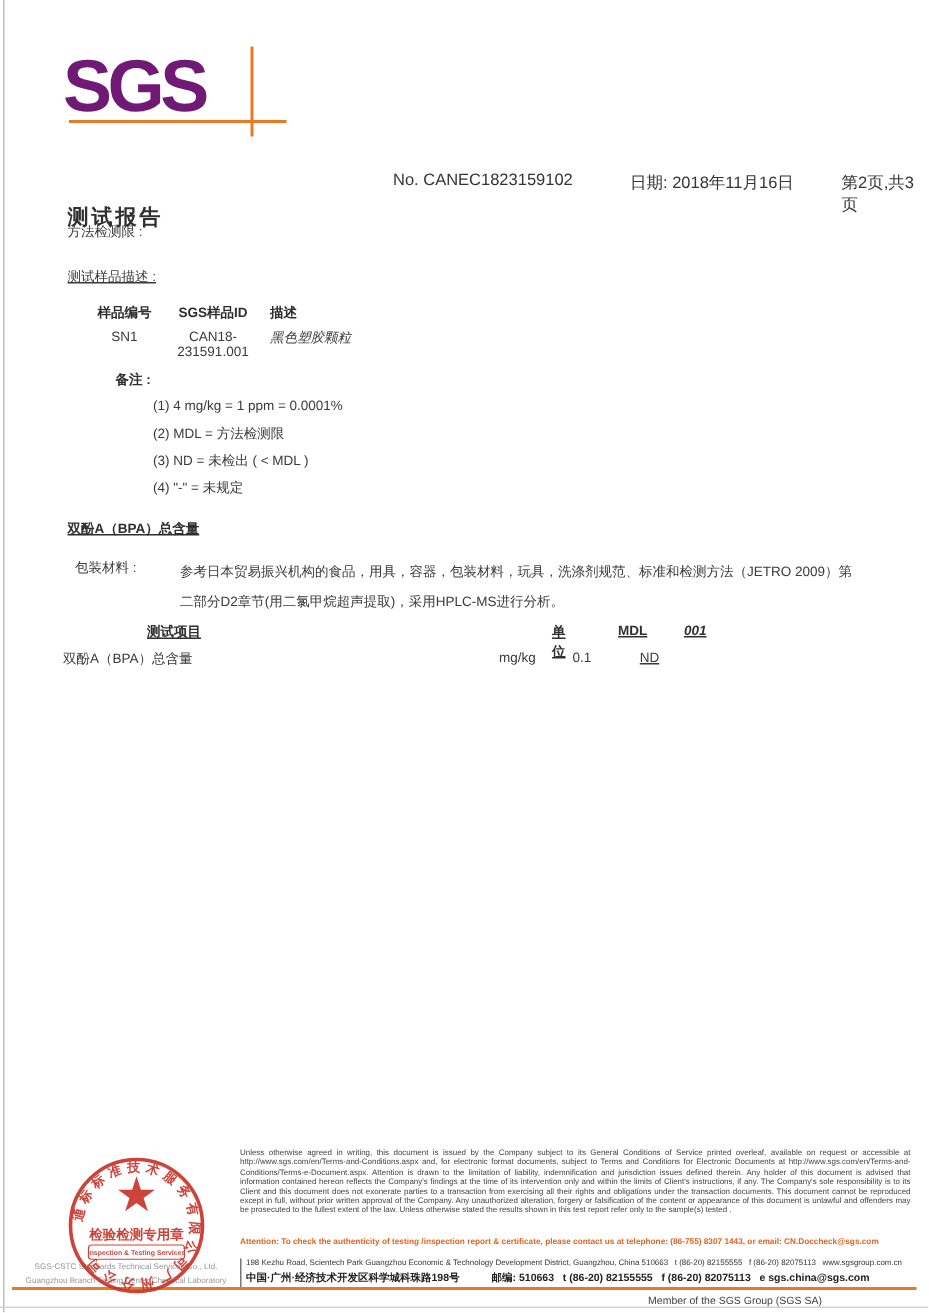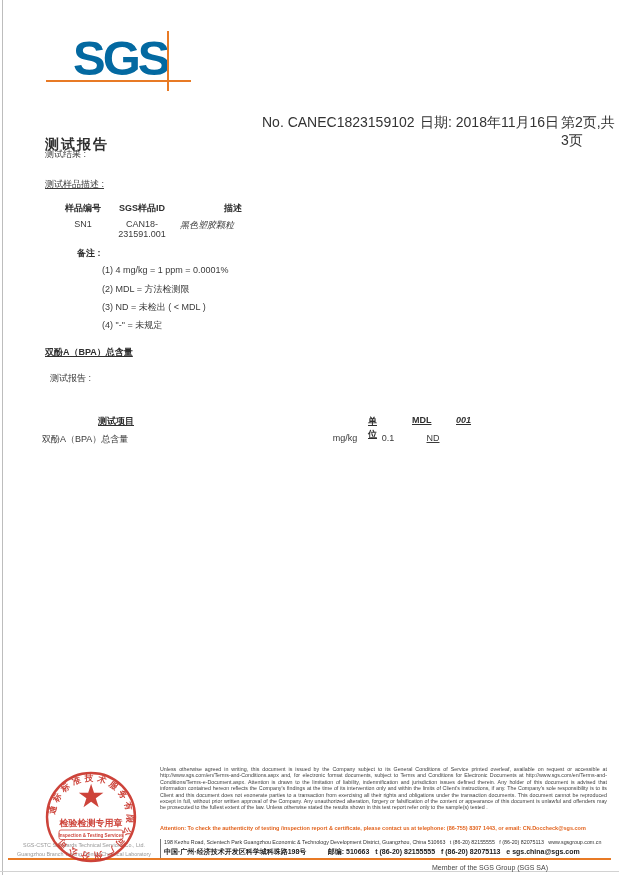--- a/index.html
+++ b/index.html
@@ -7,26 +7,26 @@
   body { font-family:"Liberation Sans", sans-serif; }
   .page {
     position:relative; width:619px; height:875px; background:#ffffff;
     overflow:hidden; color:#3a3a3a;
   }
   .abs { position:absolute; }
   .scan-left  { left:2px; top:0; width:1px; height:100%; background:#bdbdbd; }
   .scan-bottom{ left:0; top:871px; width:100%; height:1px; background:#d2d2d2; }
 
   
-  .logo-text { left:73px; top:34px; font-size:49px; font-weight:bold; color:#0369a1;
+  .logo-text { left:42px; top:34px; font-size:49px; font-weight:bold; color:#701a75;
                letter-spacing:-3px; line-height:1; }
   .logo-hline { left:46px; top:80px; width:145px; height:2px; background:#e87a25; }
   .logo-vline { left:167px; top:31px; width:2px; height:60px; background:#e87a25; }
   .report-title { left:45px; top:108px; font-size:14px; font-weight:bold; letter-spacing:2px; color:#2f2f2f;margin-top:28px; }
-  .hdr-meta { top:114px; font-size:14px; color:#333;padding-left:44px; }
+  .hdr-meta { top:114px; font-size:11px; color:#333;padding-left:44px; }
   .report-no { left:218px; }
   .hdr-date  { left:376px; }
   .hdr-page  { left:517px; }
 
   
   .t9 { font-size:9px; color:#3a3a3a; }
   .lbl-results { left:45px; top:148px; }
   .lbl-sampledesc { left:45px; top:178px; text-decoration:underline; }
 
   .st-h { font-weight:bold; color:#2f2f2f; }
@@ -71,38 +71,39 @@
 
   <div class="abs logo-text">SGS</div>
   <div class="abs logo-hline"></div>
   <div class="abs logo-vline"></div>
 
   <div class="abs report-title">测试报告</div>
   <div class="abs hdr-meta report-no">No. CANEC1823159102</div>
   <div class="abs hdr-meta hdr-date">日期: 2018年11月16日</div>
   <div class="abs hdr-meta hdr-page">第2页,共3页</div>
 
-  <div class="abs t9 lbl-results">测试结果 :</div>
+  <div class="abs t9 lbl-results">方法检测限 :</div>
   <div class="abs t9 lbl-sampledesc">测试样品描述 :</div>
 
   <div class="abs t9 st-h st-c" style="left:58px;top:202px;width:50px;">样品编号</div>
   <div class="abs t9 st-h st-c" style="left:110px;top:202px;width:64px;">SGS样品ID</div>
-  <div class="abs t9 st-h" style="left:180px;top:202px;margin-left:44px;">描述</div>
+  <div class="abs t9 st-h" style="left:180px;top:202px;">描述</div>
   <div class="abs t9 st-c" style="left:58px;top:219px;width:50px;">SN1</div>
   <div class="abs t9 st-c" style="left:104px;top:219px;width:76px;">CAN18-231591.001</div>
   <div class="abs t9" style="left:180px;top:219px;font-style:italic;">黑色塑胶颗粒</div>
 
   <div class="abs t9 lbl-remarks">备注 :</div>
   <div class="abs t9 remark" style="top:265px;">(1) 4 mg/kg = 1 ppm = 0.0001%</div>
   <div class="abs t9 remark" style="top:283px;">(2) MDL = 方法检测限</div>
   <div class="abs t9 remark" style="top:301px;">(3) ND = 未检出 ( &lt; MDL )</div>
   <div class="abs t9 remark" style="top:319px;">(4) "-" = 未规定</div>
 
   <div class="abs t9 bpa-heading">双酚A（BPA）总含量</div>
-  <div class="abs t9 method-label">测试报告 :</div>
+  <div class="abs t9 method-label">包装材料 :</div>
+  <div class="abs t9 method-text">参考日本贸易振兴机构的食品，用具，容器，包装材料，玩具，洗涤剂规范、标准和检测方法（JETRO 2009）第二部分D2章节(用二氯甲烷超声提取)，采用HPLC-MS进行分析。</div>
 
   <div class="abs t9 rt-head rt-item-h">测试项目</div>
   <div class="abs t9 rt-head rt-unit">单位</div>
   <div class="abs t9 rt-head rt-mdl">MDL</div>
   <div class="abs t9 rt-head rt-smp">001</div>
   <div class="abs t9 rt-row rt-item">双酚A（BPA）总含量</div>
   <div class="abs t9 rt-row rt-unit">mg/kg</div>
   <div class="abs t9 rt-row rt-mdl">0.1</div>
   <div class="abs t9 rt-row rt-smp" style="font-style:normal;">ND</div>
 

